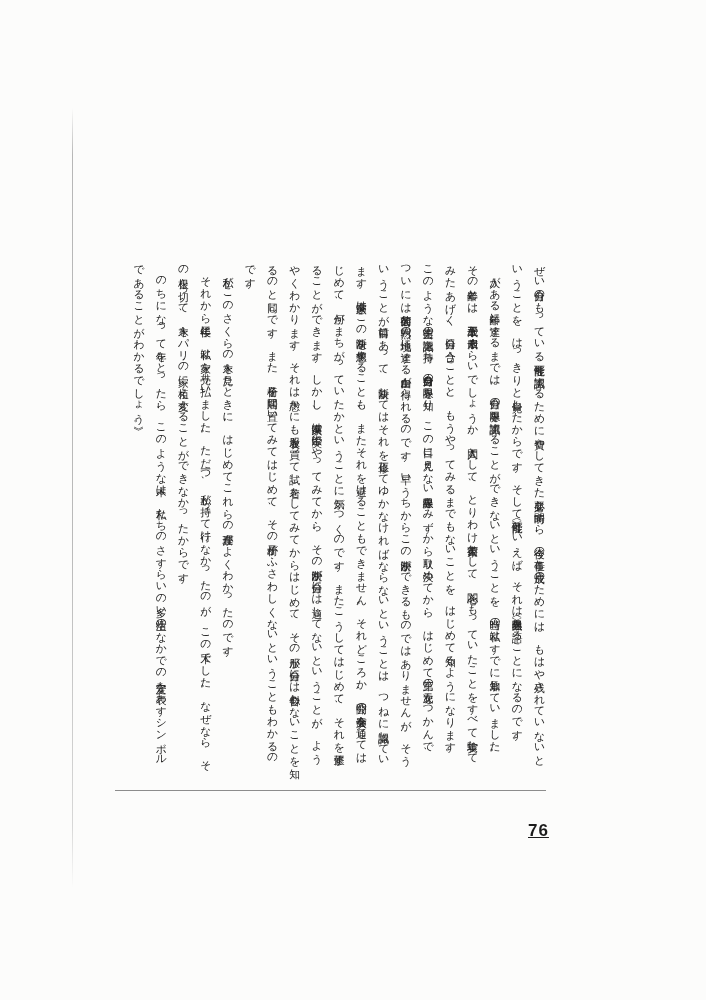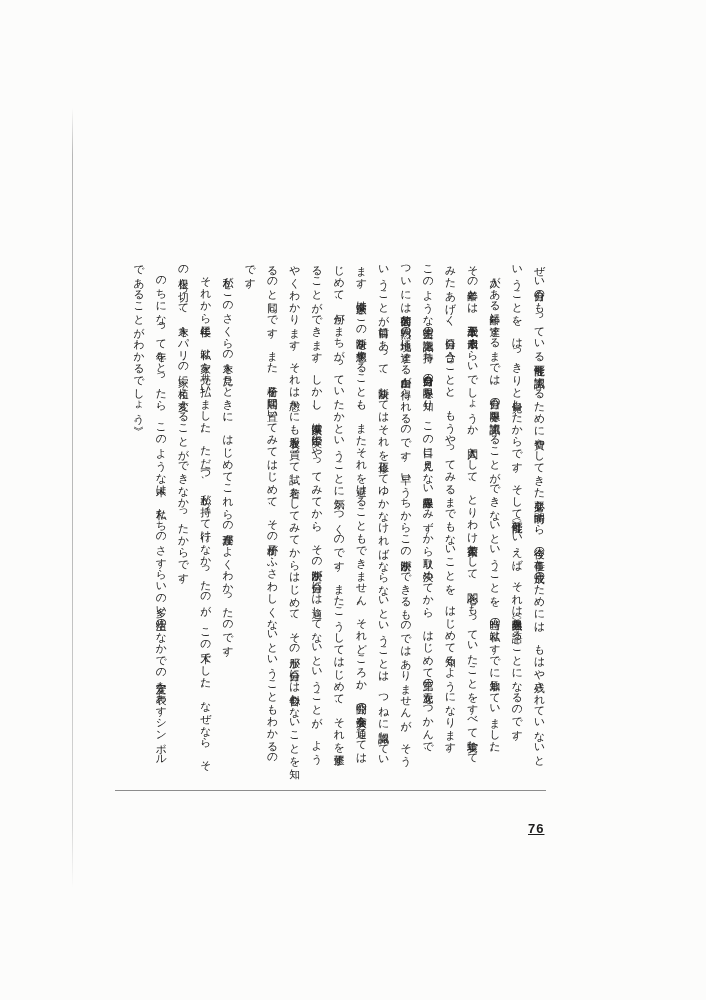--- a/index.html
+++ b/index.html
@@ -58,21 +58,21 @@
     top: 790px;
     width: 431px;
     height: 1px;
     background: #8c8c8c;
   }
   .page-number {
     position: absolute;
     left: 528px;
     top: 821px;
     font-family: "Liberation Sans", "DejaVu Sans", sans-serif;
-    font-size: 13px;
+    font-size: 17px;
     font-weight: 600;
     letter-spacing: 1px;
     color: #1c1c1c;
     text-decoration: underline;
   }
 </style>
 </head>
 <body>
 
 <div>

